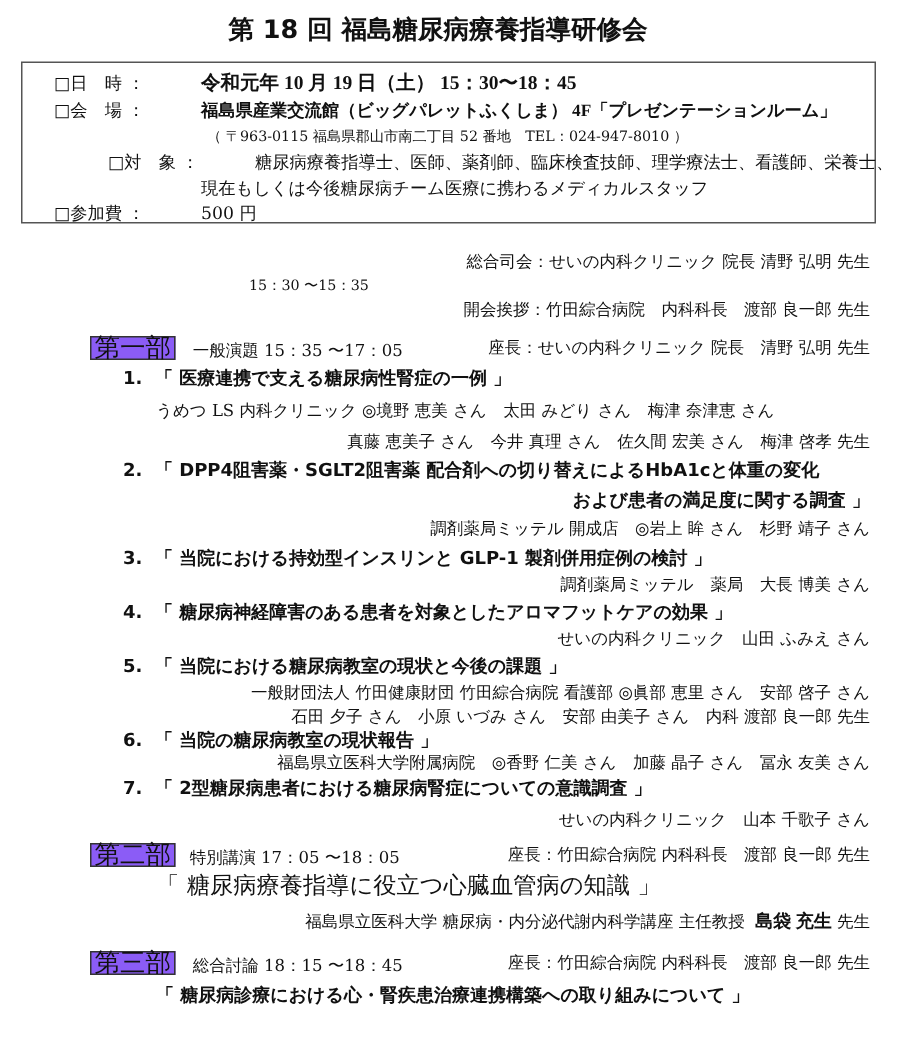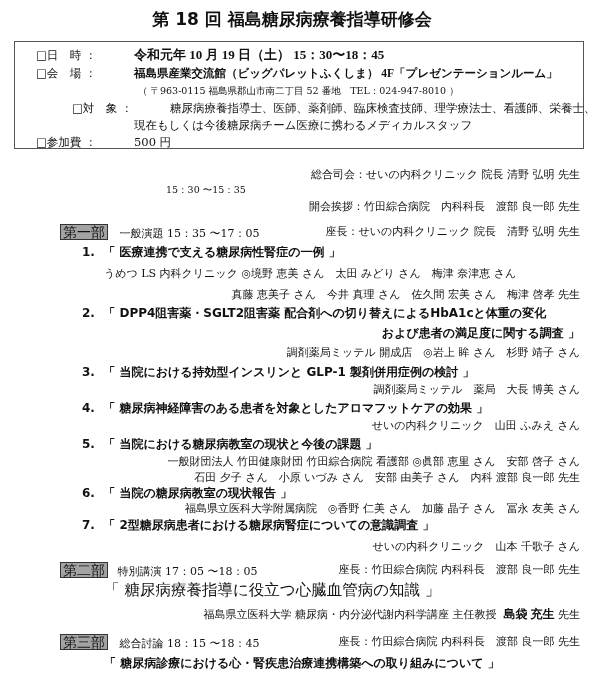--- a/index.html
+++ b/index.html
@@ -7,21 +7,21 @@
          font-family:"DejaVu Serif","Liberation Serif",serif; color:#111; }
   .abs { position:absolute; white-space:nowrap; }
   .title { left:0; width:584px; top:8px; text-align:center; font-size:17px; font-weight:bold;
            font-family:"DejaVu Sans","Liberation Sans",sans-serif; }
   .infobox { left:14px; top:41px; width:570px; height:108px; border:1px solid #555; box-sizing:border-box; }
   .info { font-size:11.5px; }
   .info .lbl { display:inline-block; width:98px; }
   .bold { font-weight:bold; font-family:Liberation Serif, serif; }
   .sm { font-size:9.5px; }
   .norm { font-size:11px; }
-  .sec { display:inline-block; border:1px solid #333; background:#a3a3a3; padding:0 2px; font-size:14px; line-height:14px; }
+  .sec { display:inline-block; border:1px solid #333; background:#8b5cf6; padding:0 2px; font-size:17px; line-height:14px; }
   .ttl { font-size:12px; font-weight:bold; font-family:"DejaVu Sans","Liberation Sans",sans-serif; }
   .big { font-size:15.5px; font-family:"DejaVu Sans","Liberation Sans",sans-serif; }
   .r { right:20px; text-align:right; }
 </style>
 </head>
 <body>
 
 <div class="abs title">第 18 回  福島糖尿病療養指導研修会</div>
 
 <div class="abs infobox"></div>

